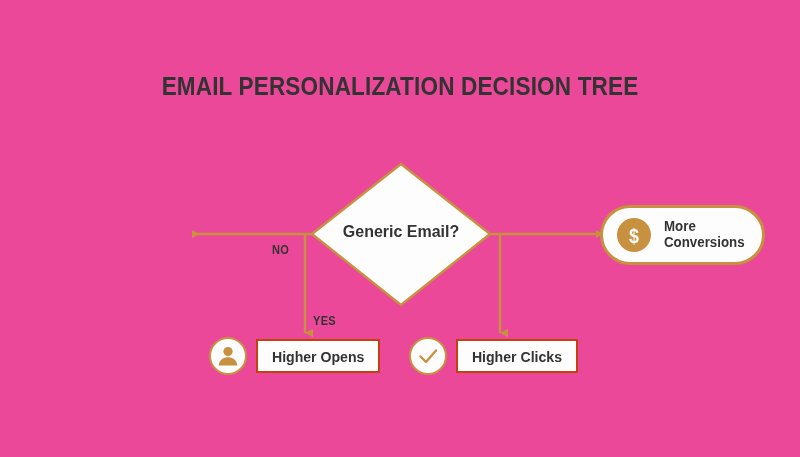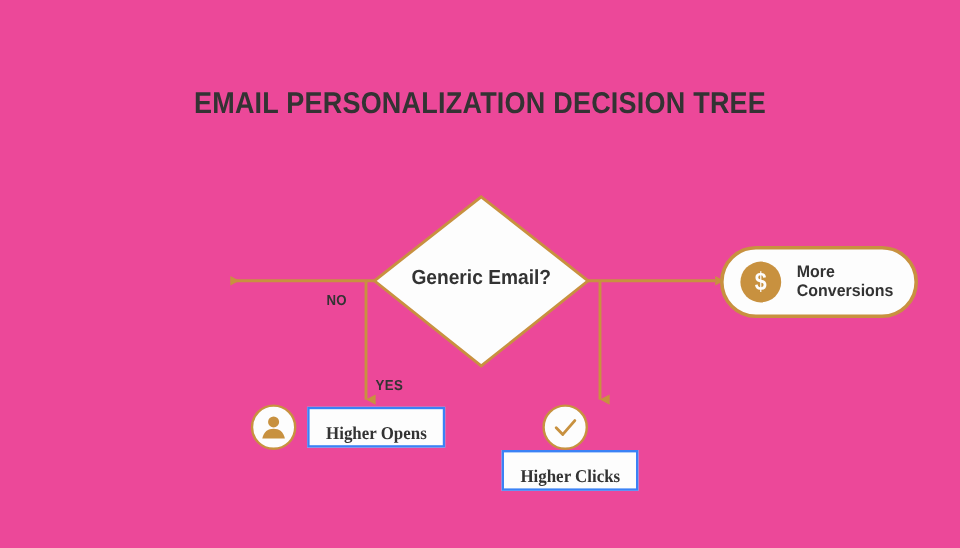--- a/index.html
+++ b/index.html
@@ -113,43 +113,42 @@
     transform: scaleX(0.95);
     transform-origin: left center;
   }
   
   .outcome {
     position: absolute;
     display: flex;
     align-items: center;
   }
   .outcome-opens { left: 209px; top: 337px; }
-  .outcome-clicks { left: 409px; top: 337px; flex-direction: column; }
+  .outcome-clicks { left: 409px; top: 337px; }
   .ring-icon {
     width: 38px;
     height: 38px;
     border-radius: 50%;
     border: 2px solid #c8913f;
     box-sizing: border-box;
     position: relative;
     flex: 0 0 auto;
     background: #fdfdfd;
   }
   .ring-icon svg { position: absolute; left: 0; top: 0; }
   .outcome-box {
     margin-left: 9px;
     box-sizing: border-box;
-    border: 2px solid #3b82f6;
+    border: 2px solid #c2410c;
     background: #fdfdfd;
     height: 34px;
     display: flex;
-    align-items: flex-end;
+    align-items: center;
     justify-content: center;
     padding: 0 11px;
-    font-family: Liberation Serif, serif;
   }
   .outcome-box .label {
     font-size: 15px;
     font-weight: bold;
     color: #333333;
     white-space: nowrap;
     transform: scaleX(0.94);
   }
   
   .branch-label {

